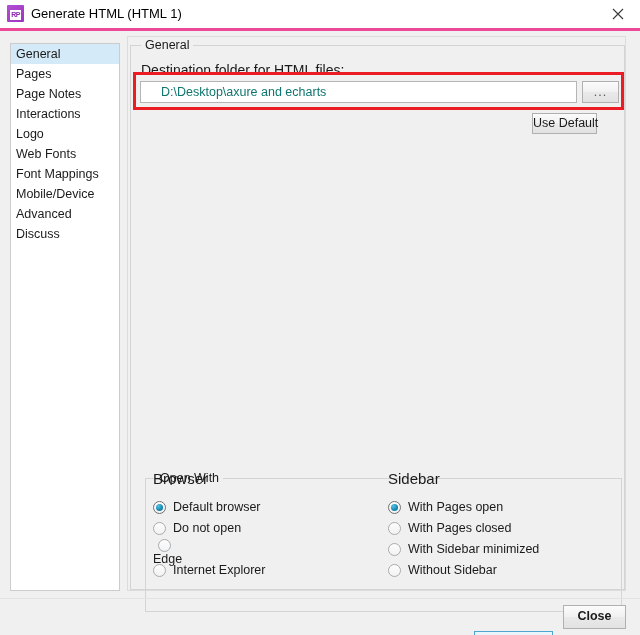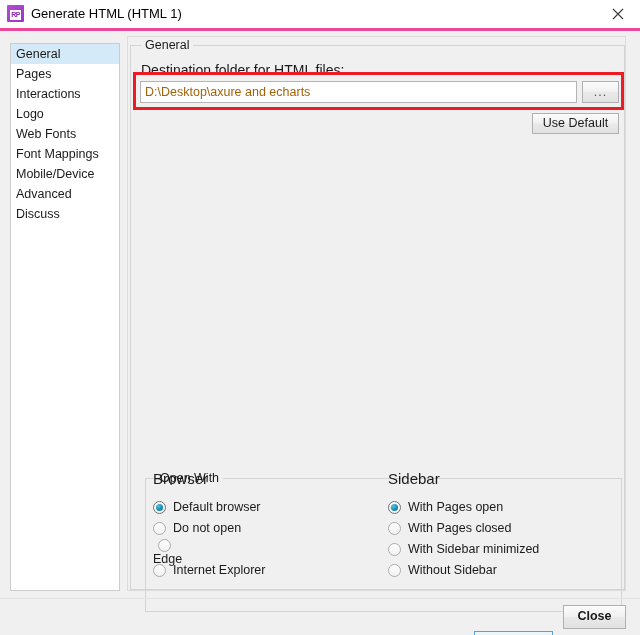--- a/index.html
+++ b/index.html
@@ -126,22 +126,22 @@
 
   #dest-input {
     position: absolute;
     left: 140px; top: 81px;
     width: 437px; height: 22px;
     background: #ffffff;
     border: 1px solid #b5b5b5;
     box-sizing: border-box;
     font-family: "Liberation Sans", sans-serif;
     font-size: 12.5px;
-    color: #a16207;
-    padding: 0 4px;
+    color: #0f766e;
+    padding: 0 20px;
     line-height: 20px;
     outline: none;
   }
 
   .btn {
     background: linear-gradient(180deg, #fbfbfb 0%, #f1f1f1 48%, #e9e9e9 52%, #e2e2e2 100%);
     border: 1px solid #b0b0b0;
     box-sizing: border-box;
     font-family: "Liberation Sans", sans-serif;
     font-size: 12.5px;
@@ -156,21 +156,21 @@
     left: 582px; top: 81px;
     width: 37px; height: 22px;
     line-height: 20px;
     color: #555555;
     letter-spacing: 1px;
   }
 
   #use-default-btn {
     position: absolute;
     left: 532px; top: 113px;
-    width: 87px; height: 21px;
+    width: 65px; height: 21px;
     line-height: 19px;
   }
 
   
   #red-highlight {
     position: absolute;
     left: 133px; top: 72px;
     width: 491px; height: 38px;
     border: 3px solid #ec1c24;
     box-sizing: border-box;
@@ -258,20 +258,21 @@
   <div id="close-btn">
     <svg width="12" height="12" viewBox="0 0 12 12" aria-hidden="true">
       <path d="M1,1 L11,11 M11,1 L1,11" stroke="#3a3a3a" stroke-width="1.1" fill="none"></path>
     </svg>
   </div>
 </div>
 
 <div id="nav-listbox">
   <div class="nav-item selected">General</div>
   <div class="nav-item">Pages</div>
+  <div class="nav-item">Page Notes</div>
   <div class="nav-item">Interactions</div>
   <div class="nav-item">Logo</div>
   <div class="nav-item">Web Fonts</div>
   <div class="nav-item">Font Mappings</div>
   <div class="nav-item">Mobile/Device</div>
   <div class="nav-item">Advanced</div>
   <div class="nav-item">Discuss</div>
 </div>
 
 <div id="content-panel">

